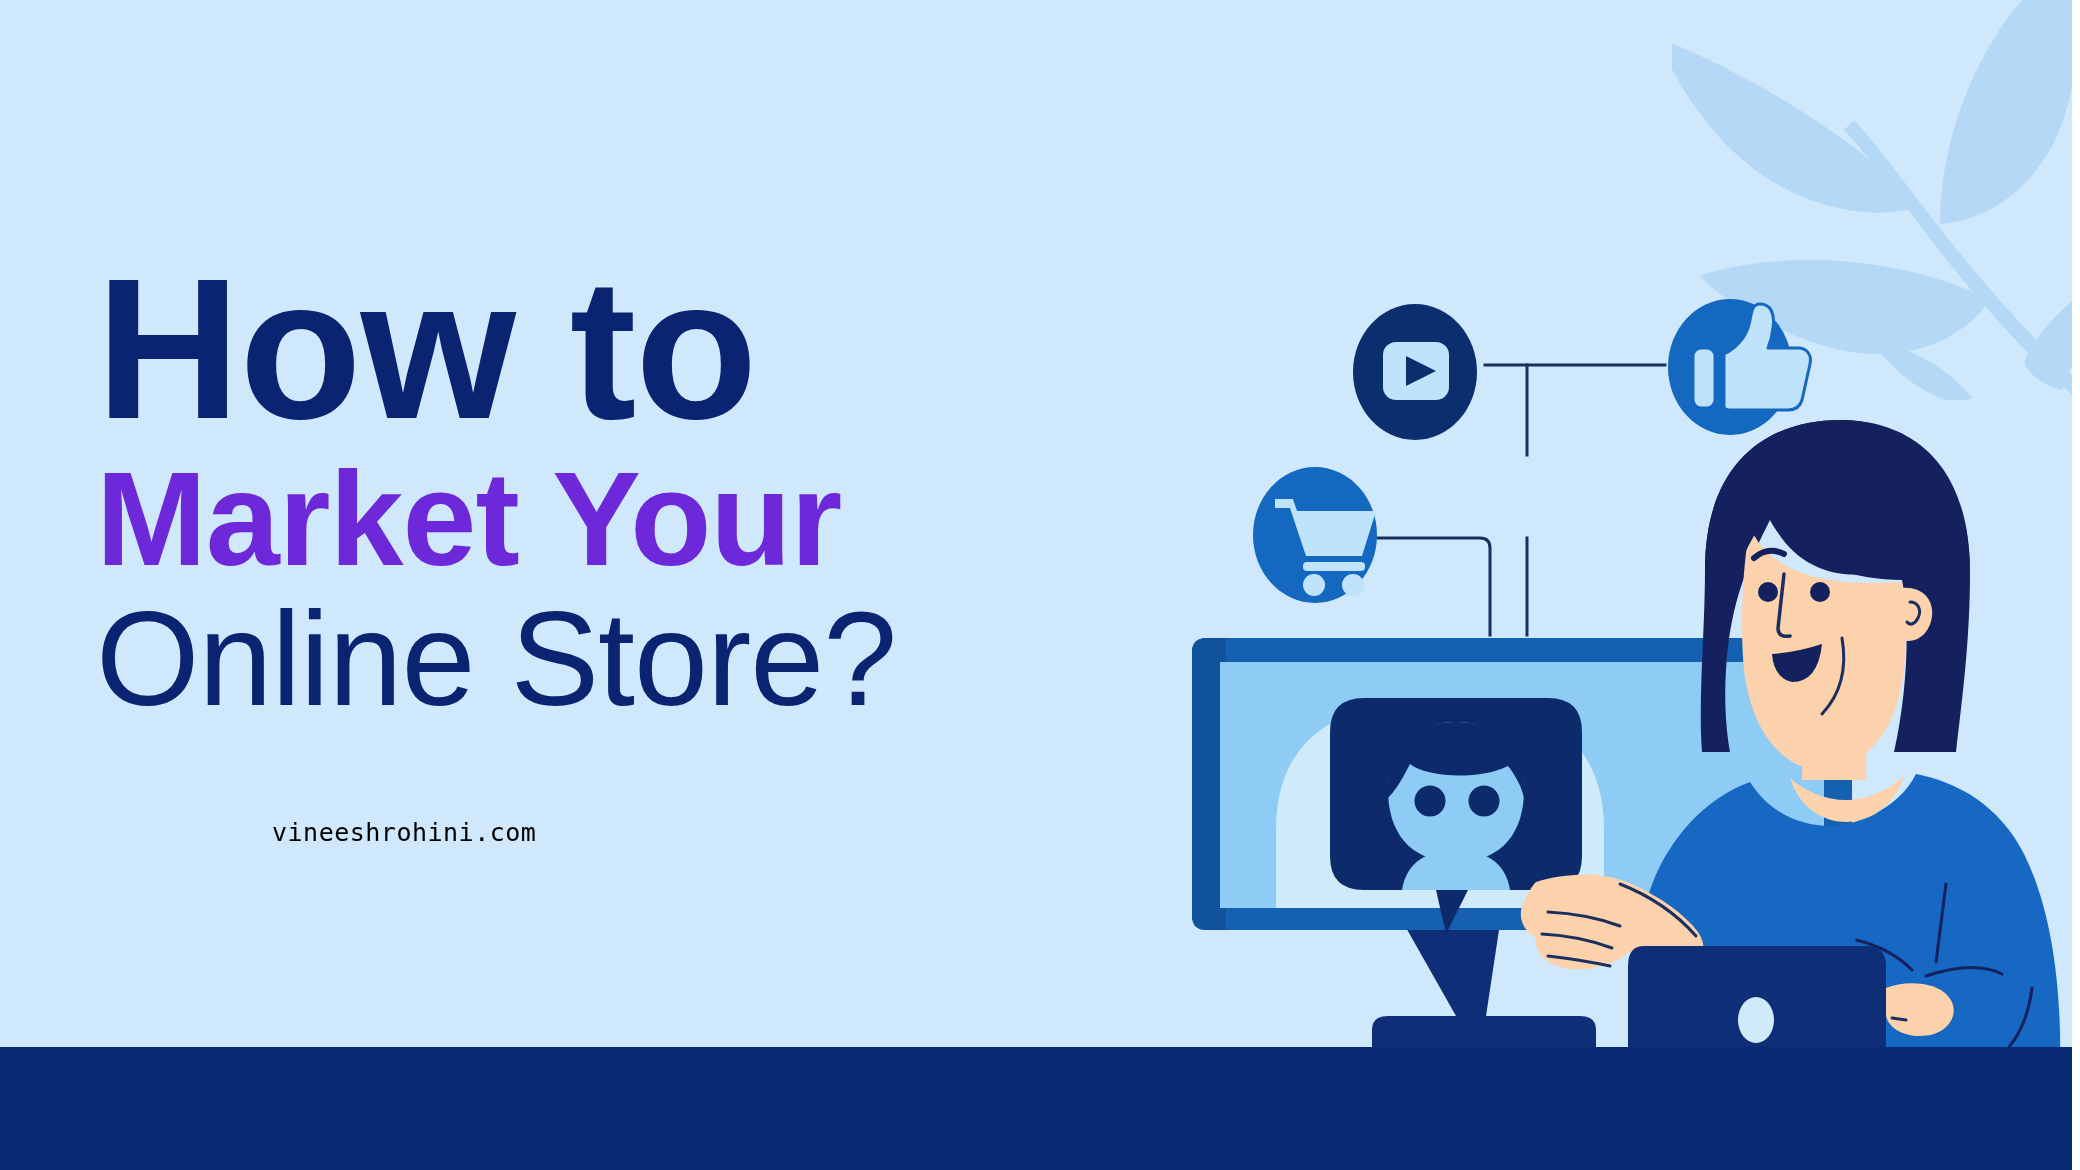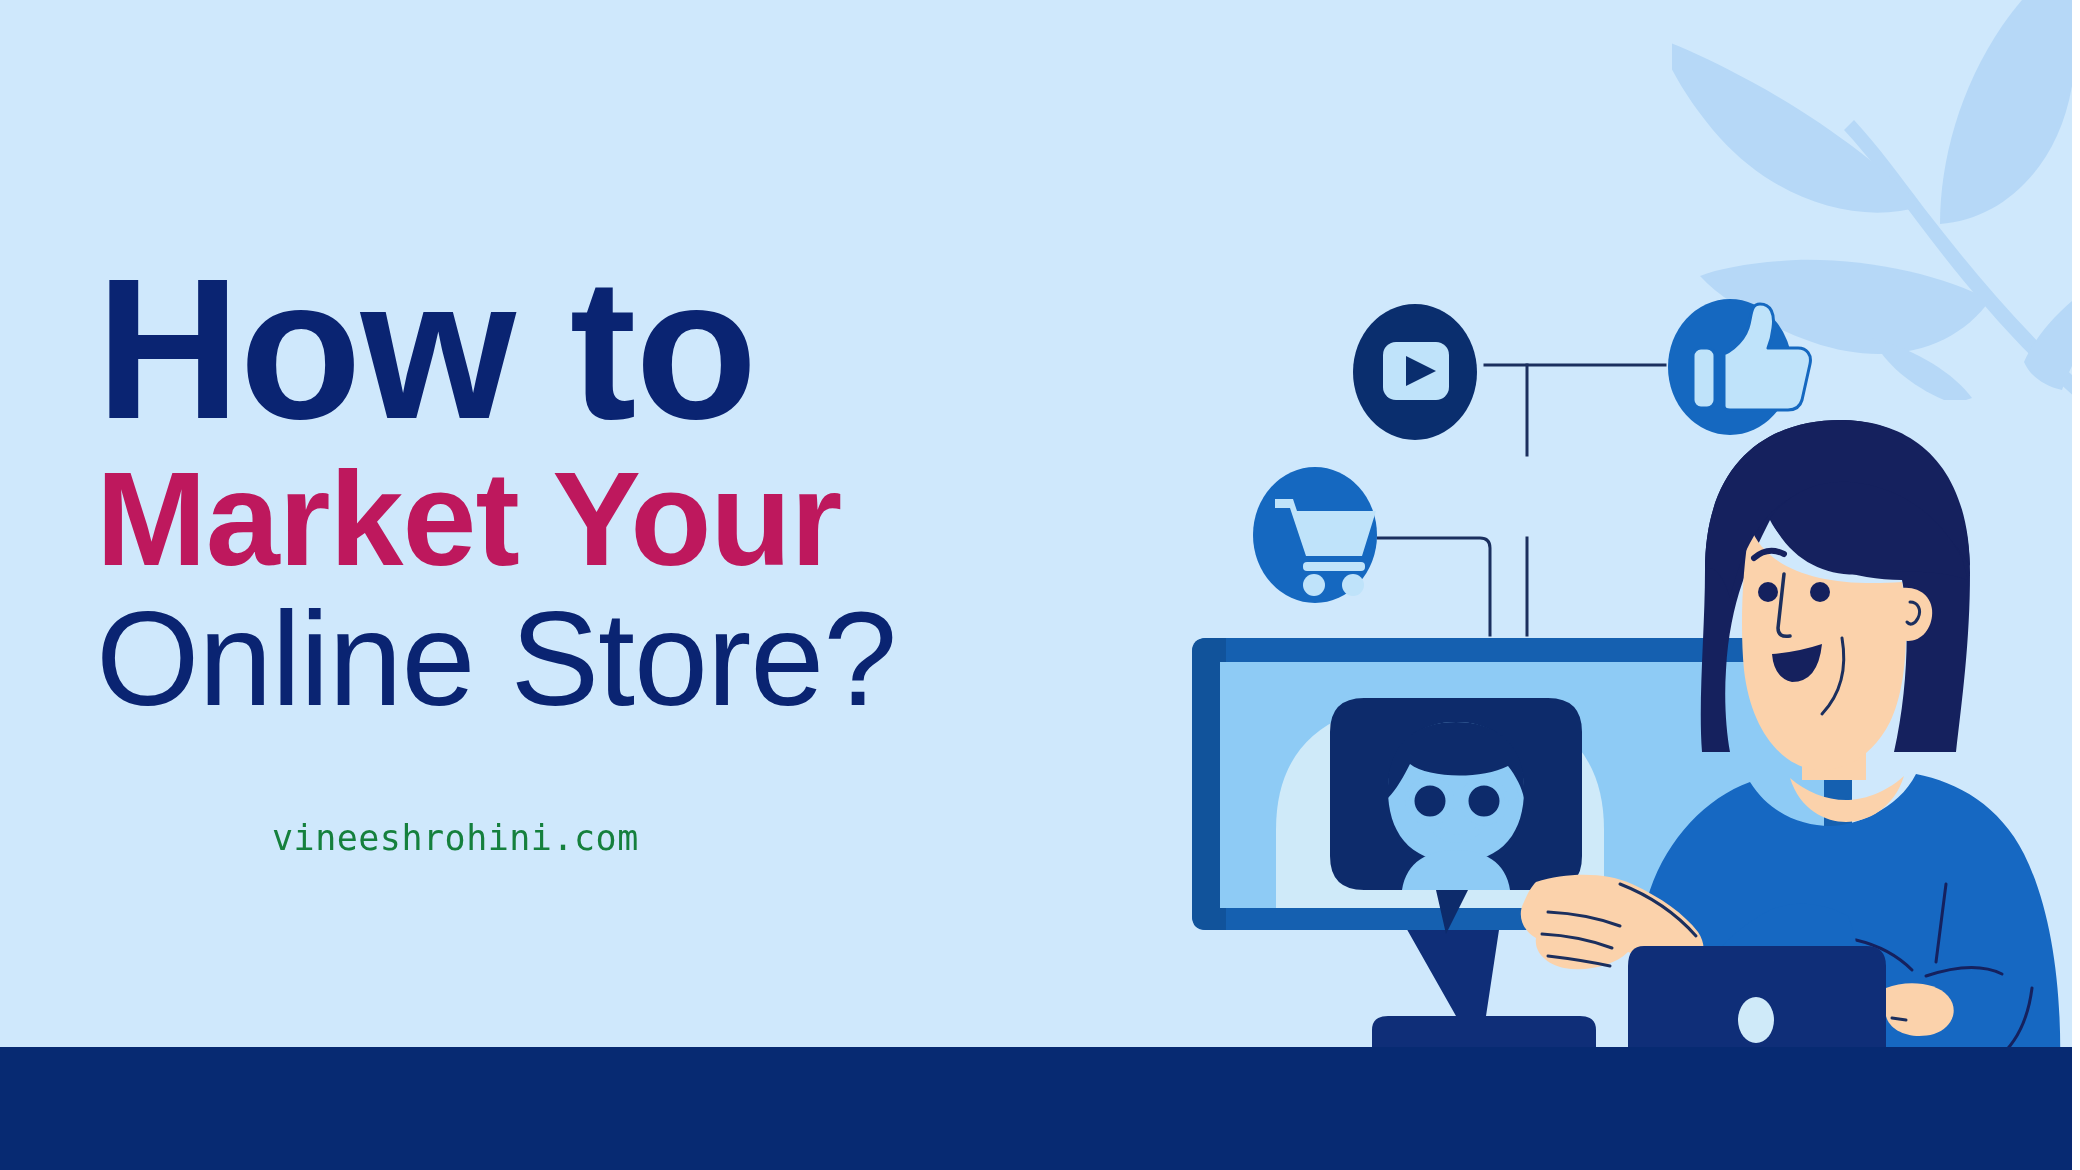--- a/index.html
+++ b/index.html
@@ -56,37 +56,37 @@
   .hl-line-1 {
     font-size: 200px;
     line-height: 0.99;
     font-weight: 700;
     color: #0a2472;
   }
   .hl-line-2 {
     font-size: 133px;
     line-height: 1.04;
     font-weight: 700;
-    color: #be185d;
+    color: #6d28d9;
     margin-top: 2px;
   }
   .hl-line-3 {
     font-size: 133px;
     line-height: 1.04;
     font-weight: 400;
     color: #0a2472;
     margin-top: 2px;
   }
   .watermark {
     position: absolute;
     left: 272px;
     top: 818px;
-    font-size: 35px;
+    font-size: 25px;
     letter-spacing: 0.5px;
-    color: #15803d;
+    color: #000000;
     font-family: "DejaVu Sans Mono", monospace;
     font-weight: 400;
   }
 
   
   .illustration {
     position: absolute;
     left: 1150px;
     top: 270px;
     width: 930px;

